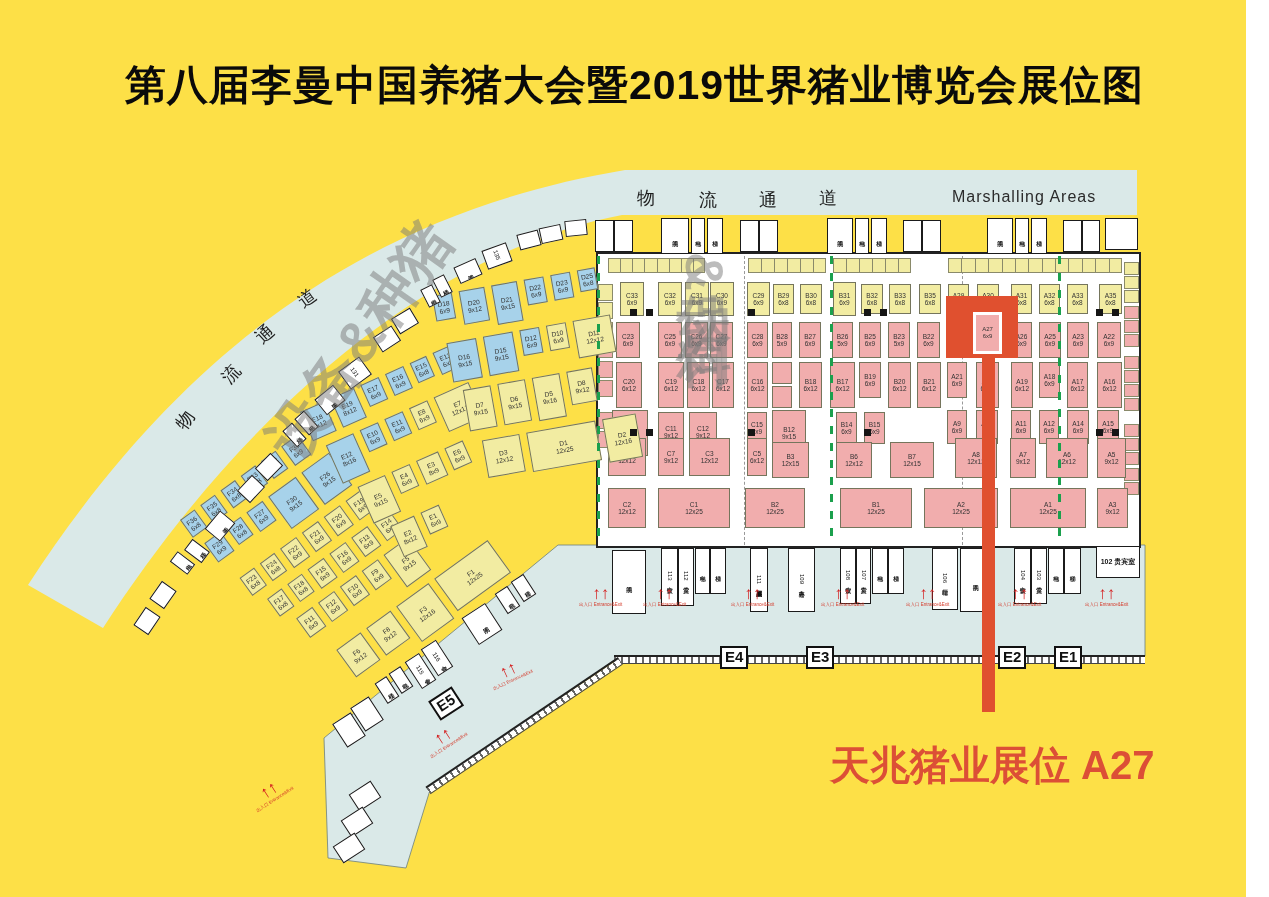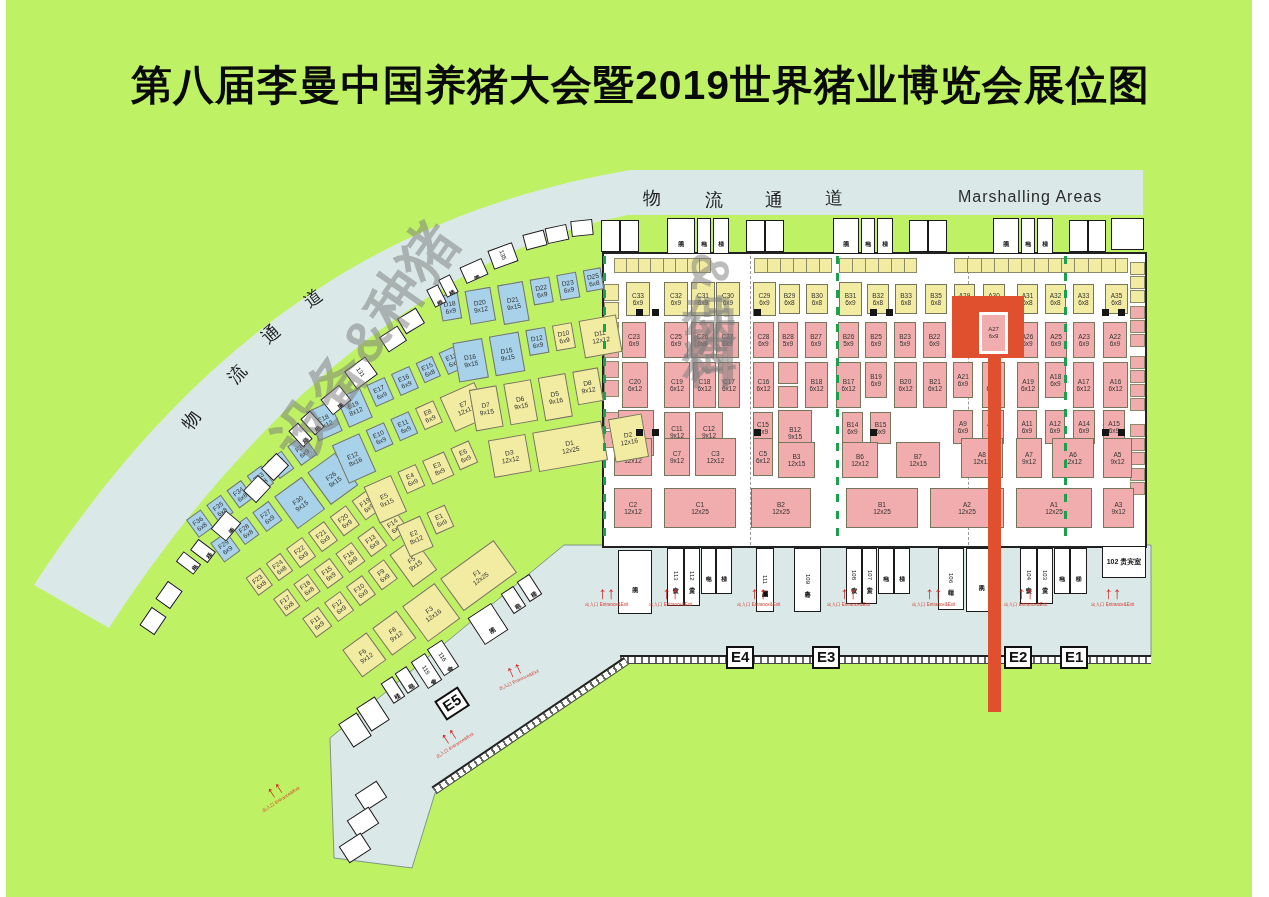--- a/index.html
+++ b/index.html
@@ -1,17 +1,17 @@
 <!DOCTYPE html>
 <html><head>
 <meta charset="utf-8">
 <style>
   html,body{margin:0;padding:0;background:#fff;}
-  #scene{position:relative;width:1246px;height:897px;background:#bef264;overflow:hidden;
-         font-family:"Liberation Sans","DejaVu Sans",sans-serif;margin-left:6px;}
+  #scene{position:relative;width:1246px;height:897px;background:#fde047;overflow:hidden;
+         font-family:"Liberation Sans","DejaVu Sans",sans-serif;}
   #teal-svg{position:absolute;left:0;top:0;z-index:0;}
   .page-title{position:absolute;left:0;top:58px;width:1269px;text-align:center;
       font-size:41px;font-weight:900;color:#0a0a0a;letter-spacing:1px;z-index:5;
       font-family:"Liberation Sans","DejaVu Sans",sans-serif;}
   .hall{position:absolute;left:596px;top:252px;width:545px;height:296px;background:#fff;
         border:2px solid #222;box-sizing:border-box;z-index:1;}
   .right-border-line{position:absolute;left:1266px;top:0;width:1px;height:897px;background:#aaa;z-index:2;}
   .booth{position:absolute;border:1px solid #75755c;box-sizing:border-box;z-index:10;
          display:flex;flex-direction:column;align-items:center;justify-content:center;
          font-size:6.5px;line-height:1.15;color:#333;text-align:center;overflow:hidden;}
@@ -60,20 +60,21 @@
     <path d="M 28 585 C 200 320 400 208 625 170 L 1137 170 L 1137 215 L 622 215 C 440 250 252 398 103 628 Z" fill="#dae9e8"></path>
     <path d="M 558 545 L 1145 545 L 1145 656 L 620 656 L 430 790 L 406 868 L 328 858 L 324 738 Z" fill="#dae9e8" stroke="#6b7f7e" stroke-width="0.8"></path>
   </svg>
 
   <div class="page-title">第八届李曼中国养猪大会暨2019世界猪业博览会展位图</div>
   <div class="hall"></div>
   <div class="right-border-line"></div>
   <div class="wallhatch" style="left:614px;top:655px;width:531px;"></div>
   <div class="wallhatch" style="left:428px;top:786px;width:232px;transform:rotate(-34deg);transform-origin:left center;"></div>
   <div class="marshal" style="left: 952px; top: 188px;">Marshalling Areas</div>
+  <div class="callout" style="left: 830px; top: 738px; color: rgb(220, 79, 54);">天兆猪业展位 A27</div>
 <div class="booth c-y" style="left: 620px; top: 282px; width: 24px; height: 34px;">
       <span>C33</span>
       <span>6x9</span>
     </div>
     <div class="booth c-y" style="left: 658px; top: 282px; width: 24px; height: 34px;">
       <span>C32</span>
       <span>6x9</span>
     </div>
     <div class="booth c-y" style="left: 685px; top: 282px; width: 24px; height: 34px;">
       <span>C31</span>

